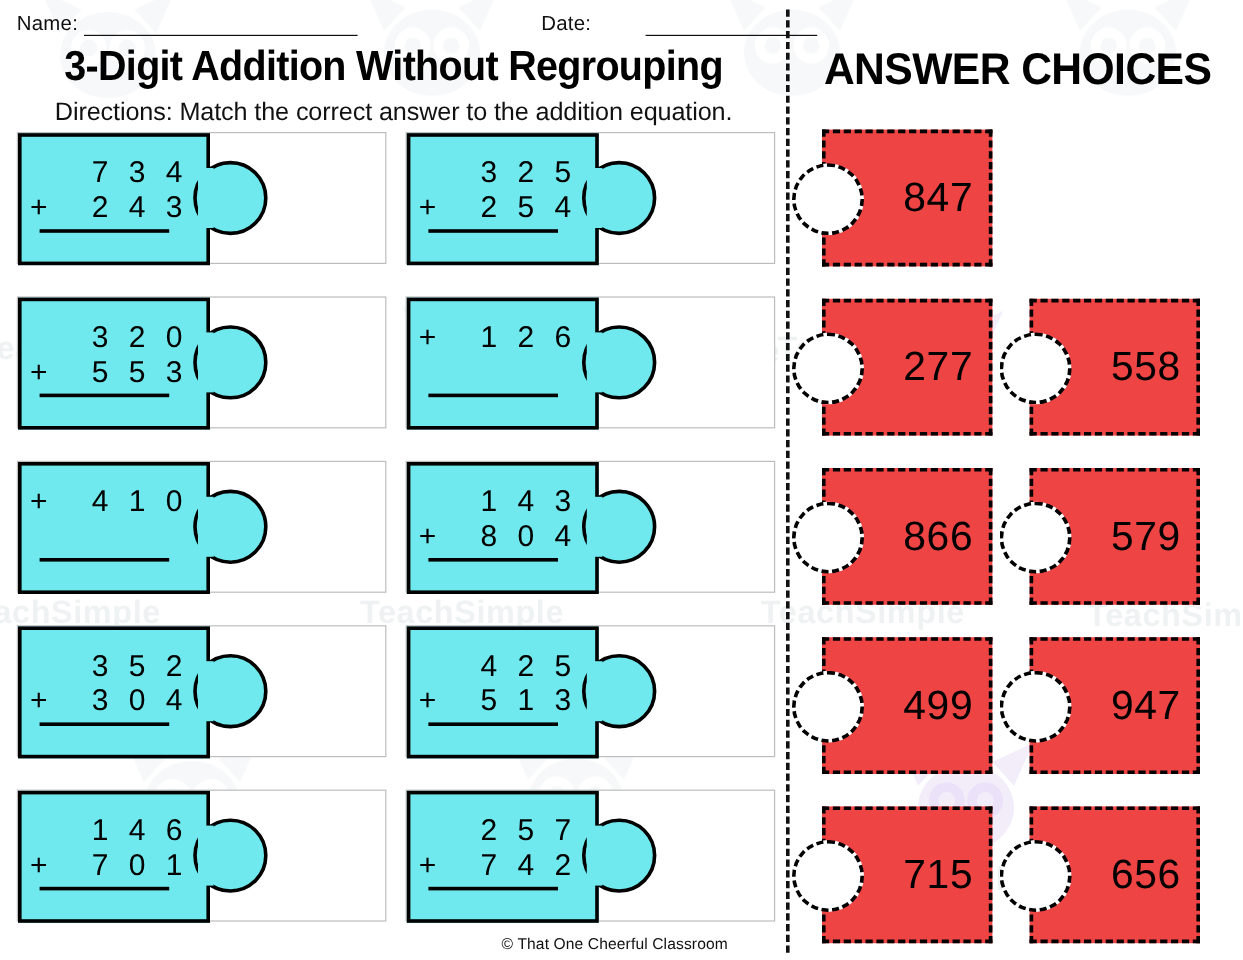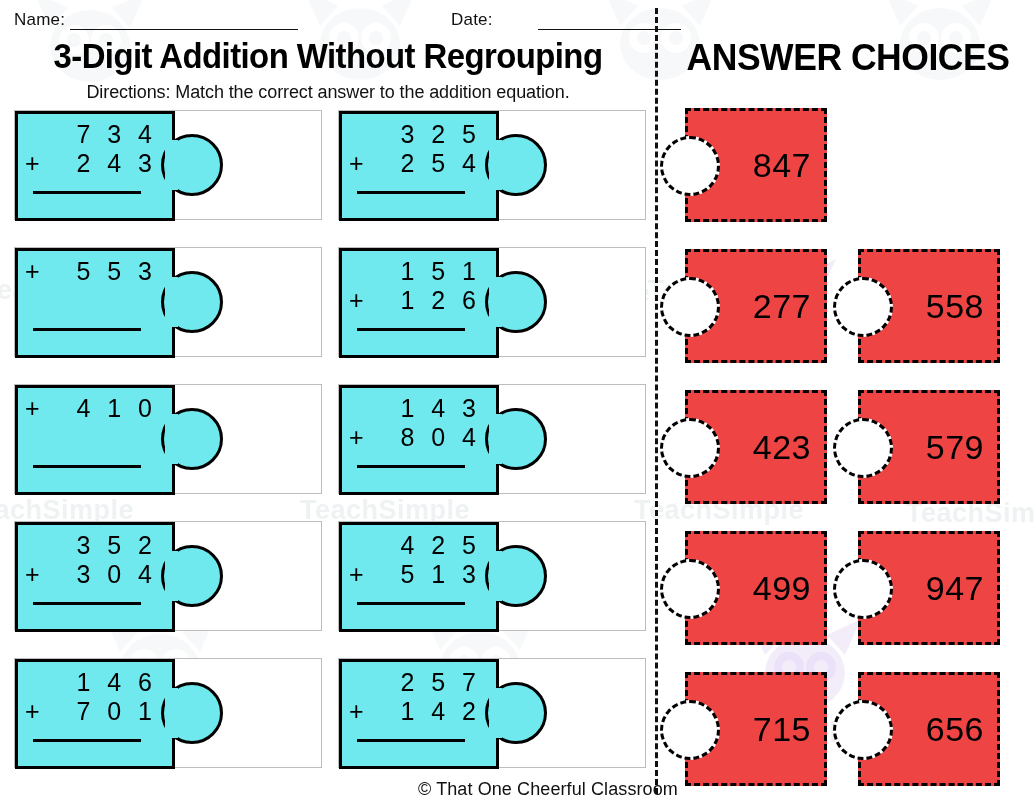--- a/index.html
+++ b/index.html
@@ -82,21 +82,21 @@
     transform-origin: center;
     color: #000;
     white-space: nowrap;
   }
 
   #directions {
     position: absolute;
     left: 13px; top: 82px;
     width: 630px;
     text-align: center;
-    font-size: 18px;
+    font-size: 21px;
     color: #111;
     letter-spacing: -0.1px;
   }
 
   
   #equation-grid {
     position: absolute;
     left: 14px; top: 110px;
     width: 630px;
   }
@@ -143,21 +143,21 @@
     height: 50px;
     background: #6FE8EE;
     z-index: 4;
   }
 
   .eq-nums {
     position: absolute;
     left: 0; top: 0;
     width: 160px; height: 110px;
     z-index: 5;
-    padding: 9px 18px 0 0;
+    padding: 19px 18px 0 0;
   }
   .eq-line {
     font-family: "Liberation Sans", sans-serif;
     font-size: 25px;
     line-height: 29px;
     color: #000;
     text-align: right;
     letter-spacing: 5px;
     white-space: pre;
   }
@@ -259,21 +259,21 @@
     line-height: 40px;
     letter-spacing: 0.5px;
     color: #000;
     z-index: 5;
   }
 
   
   #footer-credit {
     position: absolute;
     left: 418px; top: 779px;
-    font-size: 18px;
+    font-size: 13px;
     color: #111;
     letter-spacing: 0.1px;
     z-index: 3;
     white-space: nowrap;
   }
 </style>
 </head>
 <body>
 
 <div id="page">
@@ -479,30 +479,30 @@
           </div>
         </div>
       </div>
 
       <div class="eq-row">
         <div class="eq-card col-left">
           <div class="eq-piece"></div>
           <div class="eq-tab"></div>
           <div class="eq-tab-mask"></div>
           <div class="eq-nums">
+            <div class="eq-line">3 2 0</div>
             <div class="eq-line"><span class="op">+</span><span>5 5 3</span></div>
             <div class="eq-bar"></div>
           </div>
         </div>
         <div class="eq-card col-right">
           <div class="eq-piece"></div>
           <div class="eq-tab"></div>
           <div class="eq-tab-mask"></div>
           <div class="eq-nums">
-            <div class="eq-line">1 5 1</div>
             <div class="eq-line"><span class="op">+</span><span>1 2 6</span></div>
             <div class="eq-bar"></div>
           </div>
         </div>
       </div>
 
       <div class="eq-row">
         <div class="eq-card col-left">
           <div class="eq-piece"></div>
           <div class="eq-tab"></div>
@@ -557,21 +557,21 @@
             <div class="eq-line"><span class="op">+</span><span>7 0 1</span></div>
             <div class="eq-bar"></div>
           </div>
         </div>
         <div class="eq-card col-right">
           <div class="eq-piece"></div>
           <div class="eq-tab"></div>
           <div class="eq-tab-mask"></div>
           <div class="eq-nums">
             <div class="eq-line">2 5 7</div>
-            <div class="eq-line"><span class="op">+</span><span>1 4 2</span></div>
+            <div class="eq-line"><span class="op">+</span><span>7 4 2</span></div>
             <div class="eq-bar"></div>
           </div>
         </div>
       </div>
 
     </div>
   </div>
 
   <div id="divider"></div>
 
@@ -598,21 +598,21 @@
           <div class="ans-notch"></div>
           <div class="ans-notch-mask"></div>
           <div class="ans-value">558</div>
         </div>
       </div>
 
       <div class="ans-row">
         <div class="ans-piece col-left">
           <div class="ans-notch"></div>
           <div class="ans-notch-mask"></div>
-          <div class="ans-value">423</div>
+          <div class="ans-value">866</div>
         </div>
         <div class="ans-piece col-right">
           <div class="ans-notch"></div>
           <div class="ans-notch-mask"></div>
           <div class="ans-value">579</div>
         </div>
       </div>
 
       <div class="ans-row">
         <div class="ans-piece col-left">

